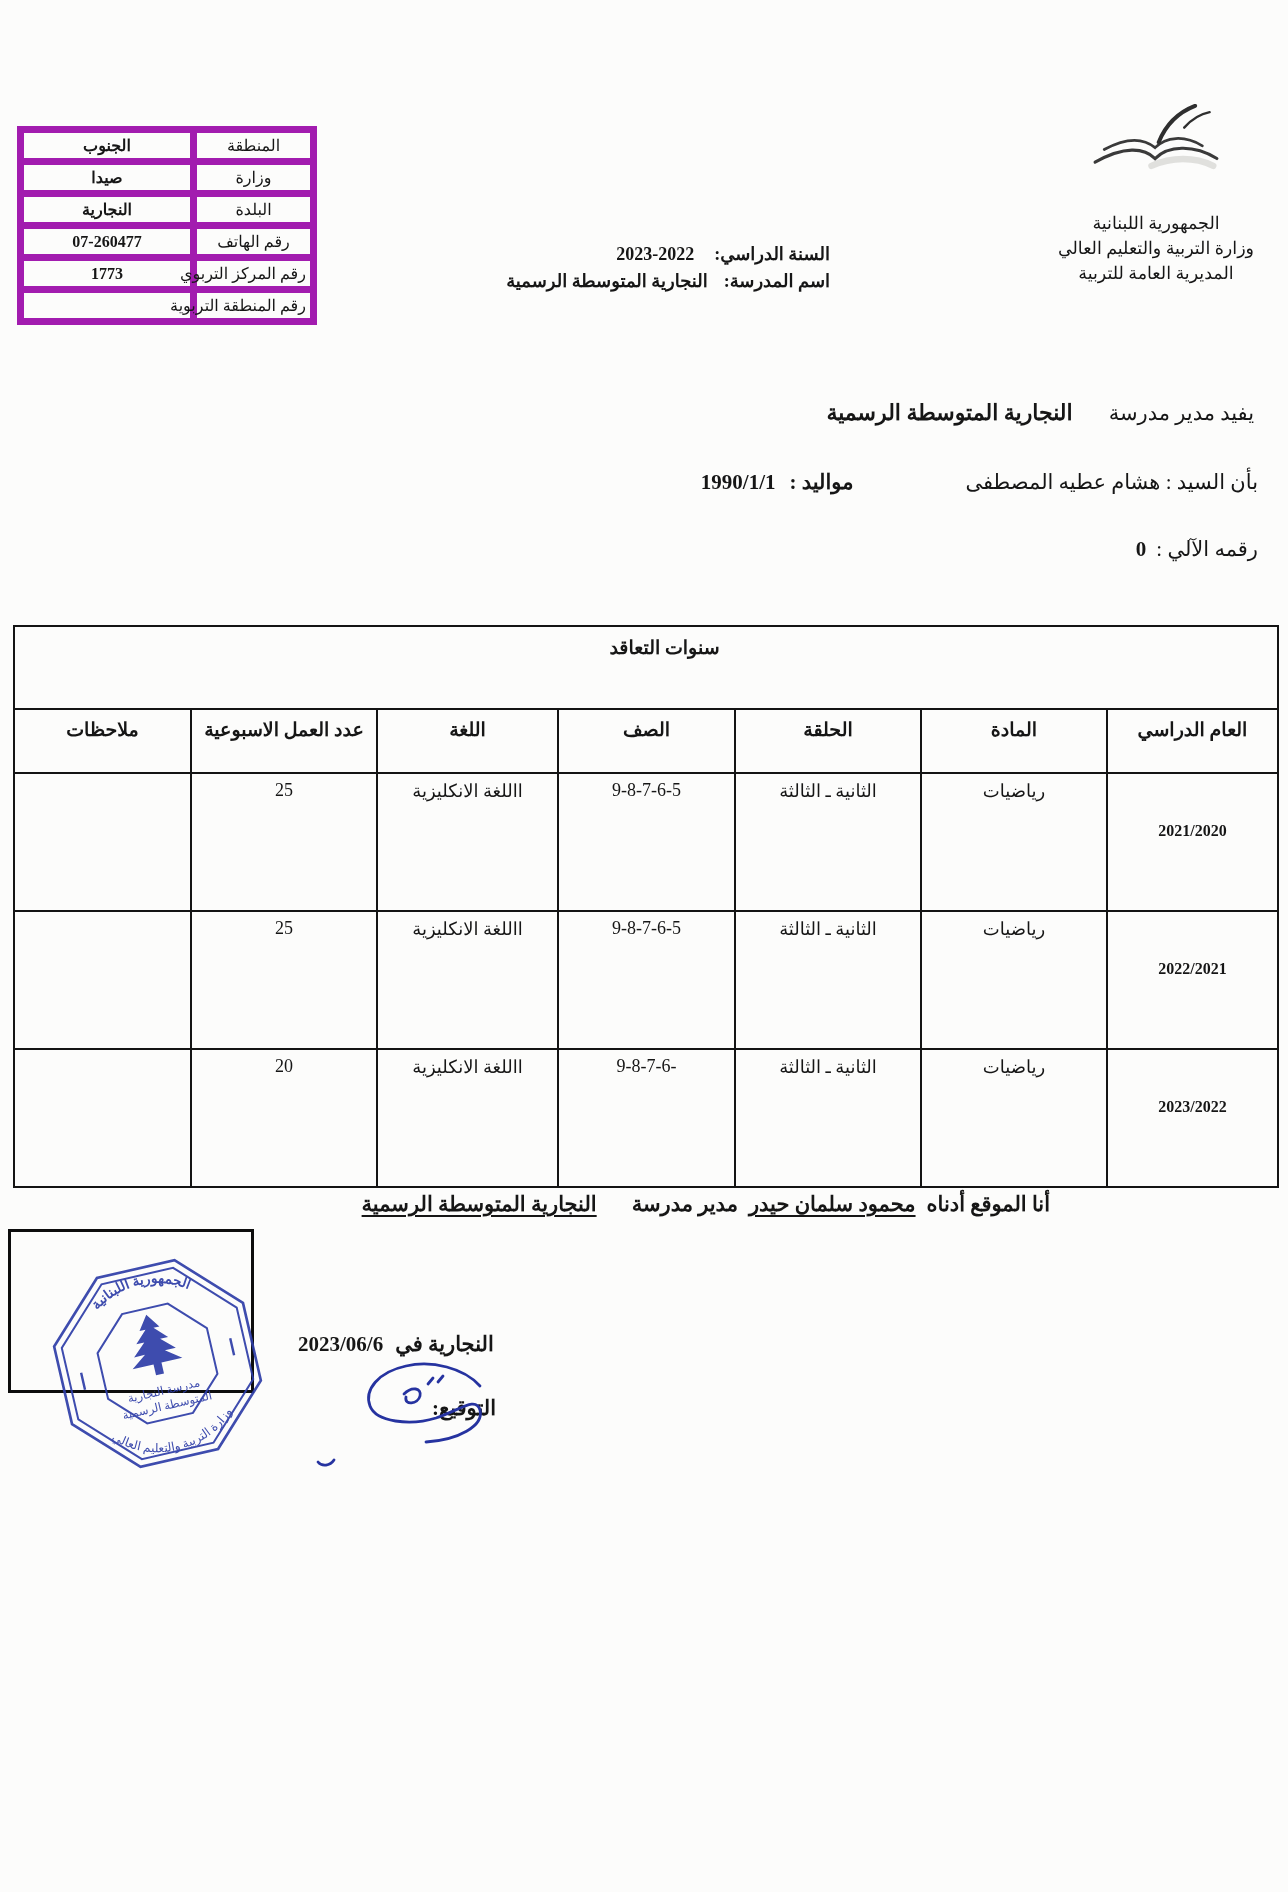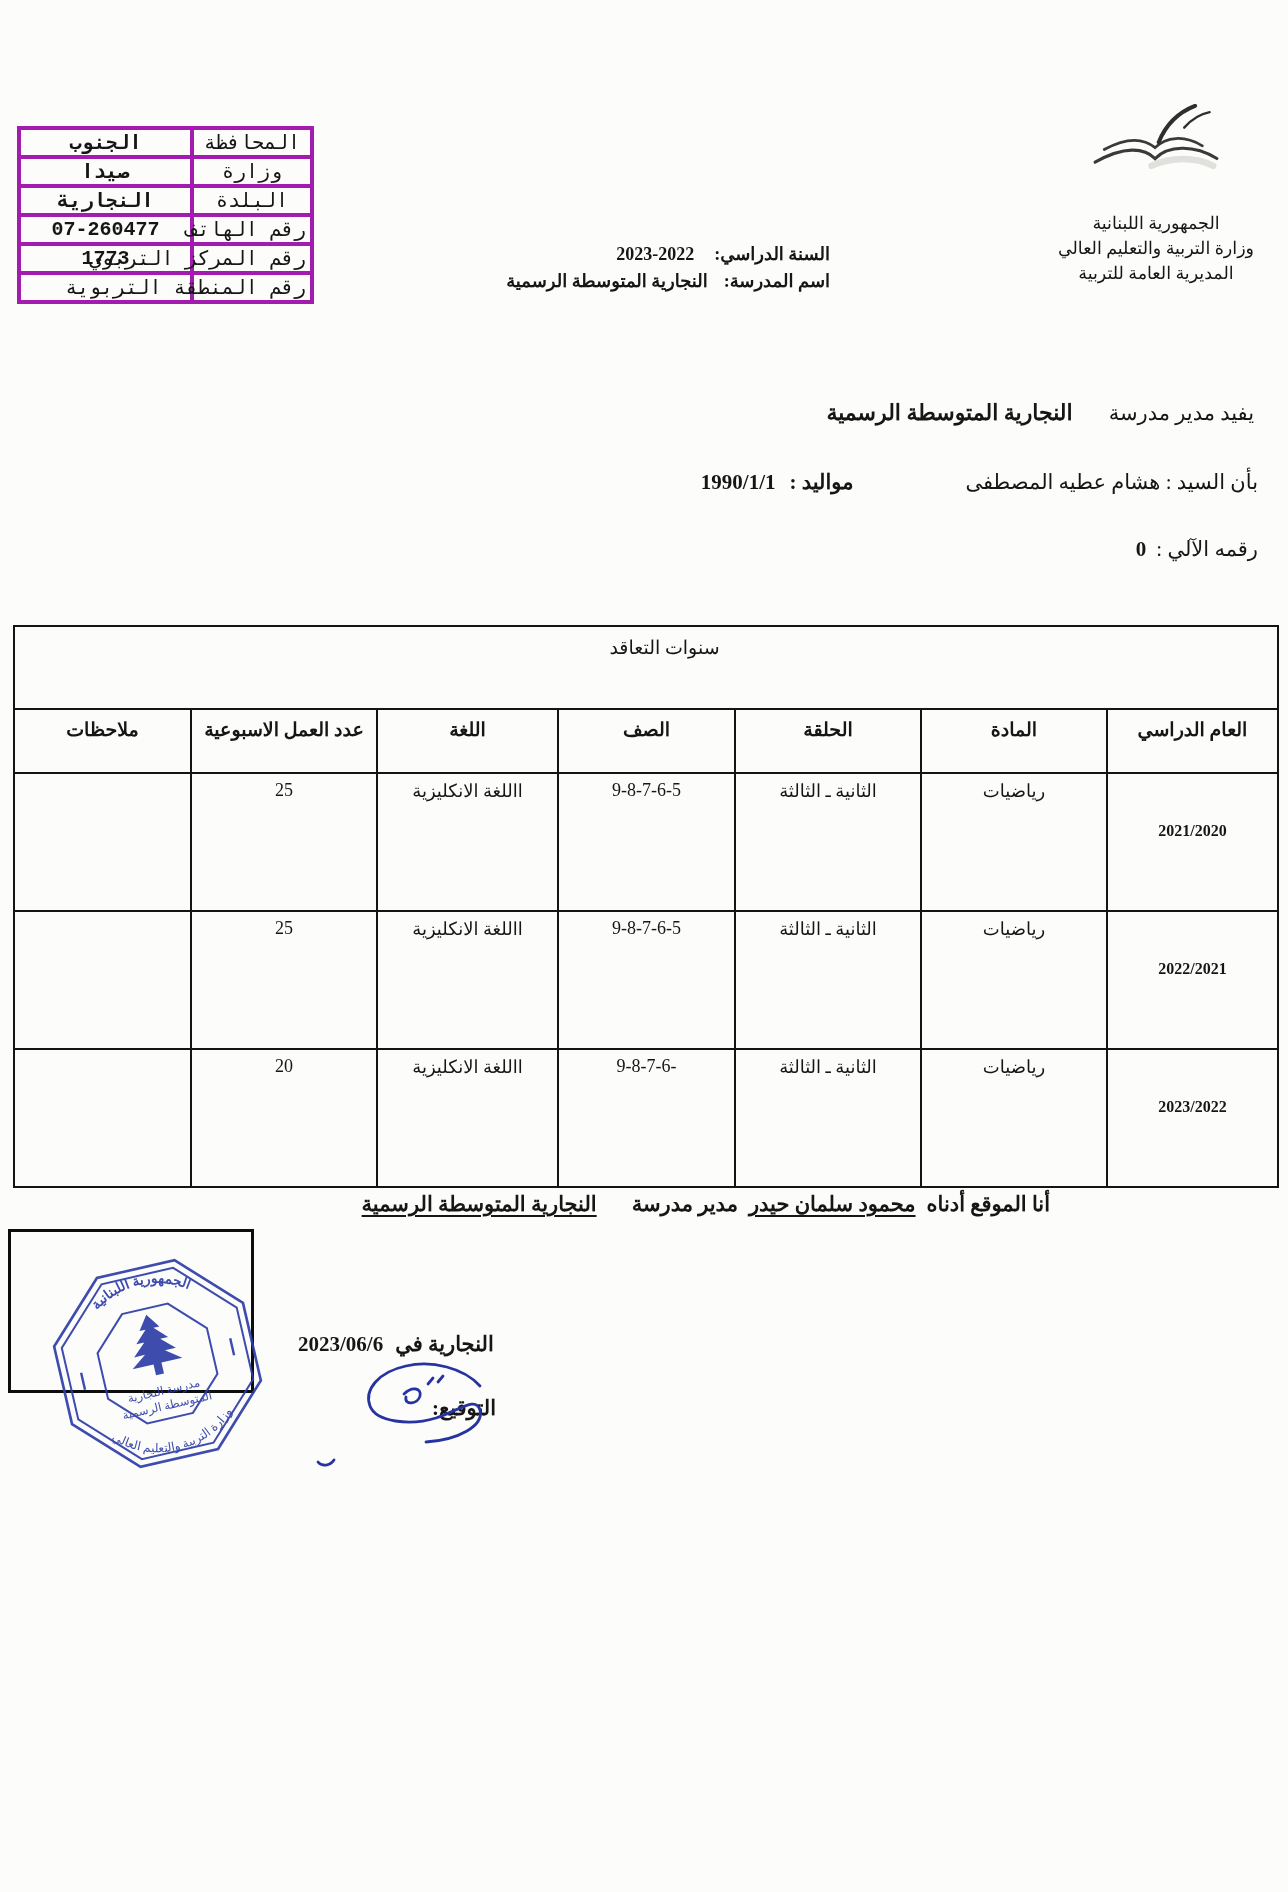--- a/index.html
+++ b/index.html
@@ -15,23 +15,23 @@
   }
   .abs{position:absolute;}
   .ltr{direction:ltr;unicode-bidi:isolate;}
   .b{font-weight:bold;}
   .u{text-decoration:underline;text-underline-offset:4px;text-decoration-thickness:1.5px;}
   .row{display:flex;direction:rtl;align-items:baseline;}
 
   
   .info-table{border-collapse:collapse;table-layout:fixed;}
   .info-table td{
-    border:4px solid #a21caf;
+    border:7px solid #a21caf;
     height:25px;text-align:center;vertical-align:middle;
-    font-size:20px;padding:0 4px;white-space:nowrap;font-family:Liberation Mono, monospace;
+    font-size:16px;padding:0 4px;white-space:nowrap;
   }
   .info-table td.val{font-weight:bold;}
 
   
   .doc-title{font-size:23px;font-weight:bold;text-align:center;}
   .hdr-line{font-size:18px;}
   .hdr-line .lab{font-weight:bold;}
   .hdr-line .v{font-weight:bold;}
 
   
@@ -40,21 +40,21 @@
   
   .body-line{font-size:21px;}
 
   
   .ct{border-collapse:collapse;table-layout:fixed;background:transparent;}
   .ct td,.ct th{
     border:2.2px solid #141414;
     text-align:center;vertical-align:top;
     font-size:18px;padding:6px 3px 0 3px;
   }
-  .ct .title-cell{font-weight:normal;font-size:19px;height:72px;padding-top:9px;padding-left:40px;}
+  .ct .title-cell{font-weight:bold;font-size:19px;height:72px;padding-top:9px;padding-left:40px;}
   .ct th{font-weight:bold;font-size:19px;height:56px;line-height:1.45;}
   .ct .data-row td{height:88px;}
   .ct td.year{font-weight:bold;font-size:16px;padding-top:48px;font-family:"Liberation Serif",serif;}
 
   
   .statement{font-size:21px;font-weight:bold;}
   .date-line,.sign-label{font-size:21px;font-weight:bold;}
   .form-box{
     border:3px solid #0d0d0d;
     width:240px;height:158px;background:transparent;
@@ -67,21 +67,21 @@
 
 <div class="page">
 
   <table class="info-table abs" style="left:17px;top:126px;width:293px;" dir="rtl">
     <colgroup>
         <col style="width:120px">
         <col style="width:173px">
       </colgroup>
     <tbody>
       <tr>
-        <td class="lbl">المحافظة</td>
+        <td class="lbl">المنطقة</td>
         <td class="val">الجنوب</td>
       </tr>
       <tr>
         <td class="lbl">وزارة</td>
         <td class="val">صيدا</td>
       </tr>
       <tr>
         <td class="lbl">البلدة</td>
         <td class="val">النجارية</td>
       </tr>

